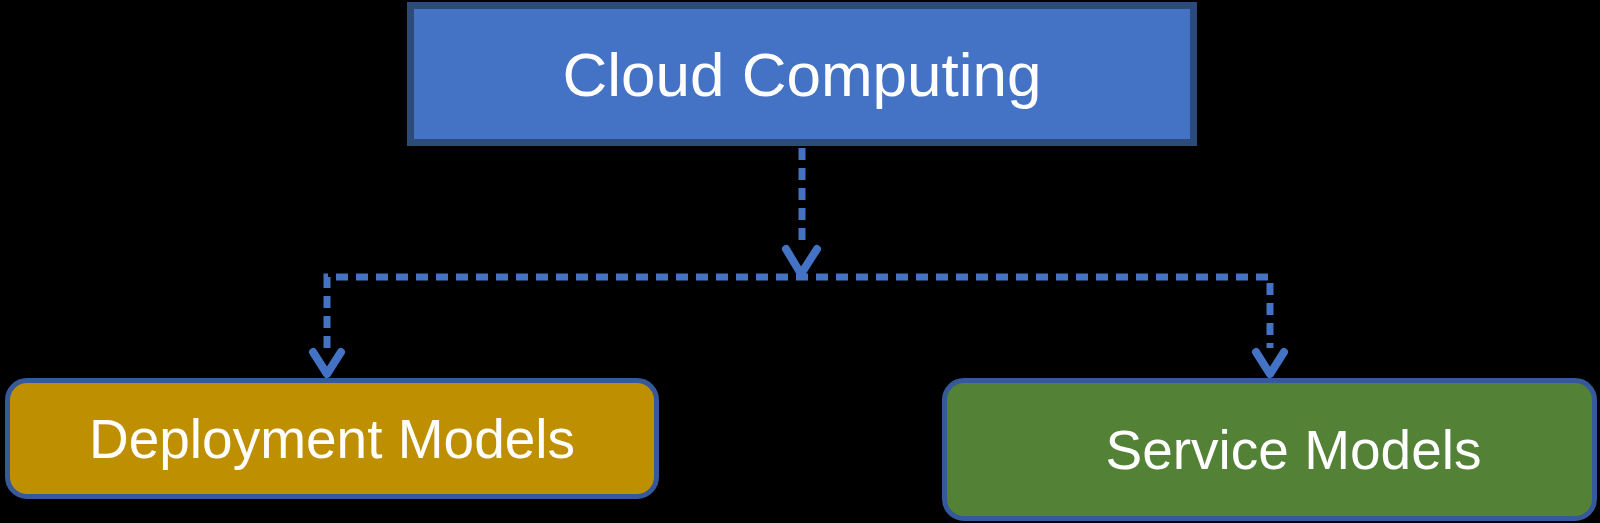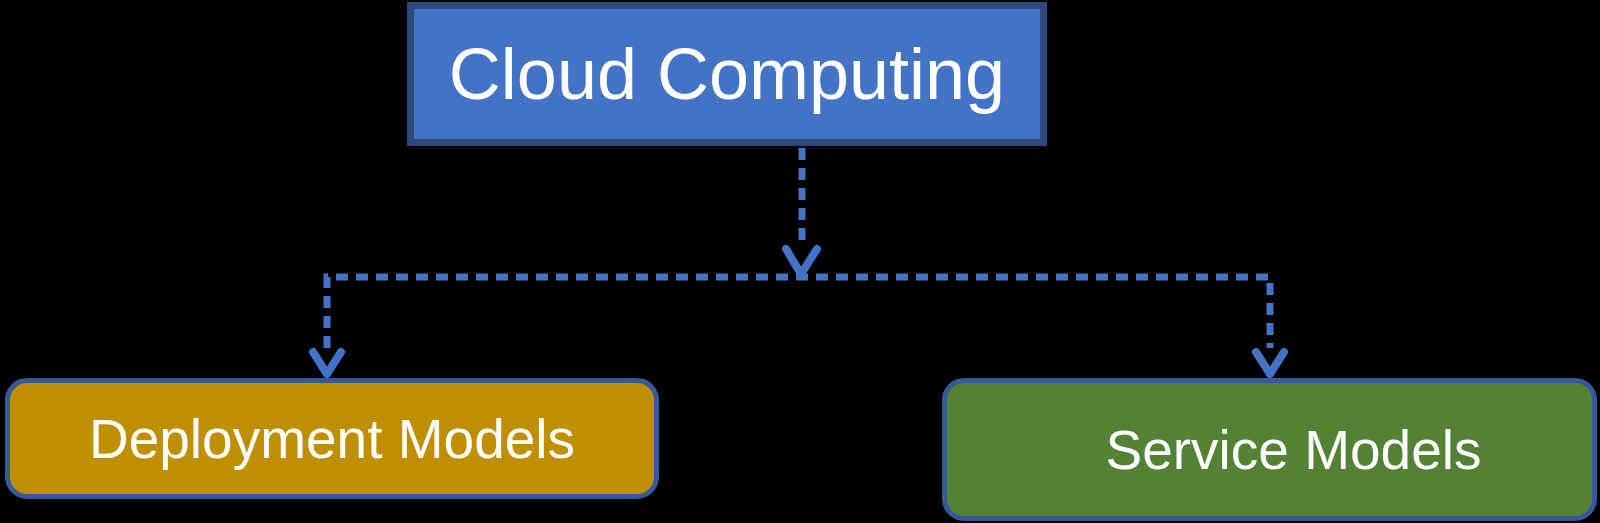--- a/index.html
+++ b/index.html
@@ -19,24 +19,24 @@
     display: flex;
     align-items: center;
     justify-content: center;
     box-sizing: border-box;
     text-align: center;
     white-space: nowrap;
   }
   .node-root {
     left: 407px;
     top: 2px;
-    width: 640px;
+    width: 790px;
     height: 144px;
     border: 7px solid;
-    font-size: 72px;
+    font-size: 62px;
   }
   .node-rounded {
     border: 5px solid;
     border-radius: 22px;
     font-size: 55px;
   }
   .node-deployment {
     left: 5px;
     top: 378px;
     width: 654px;

